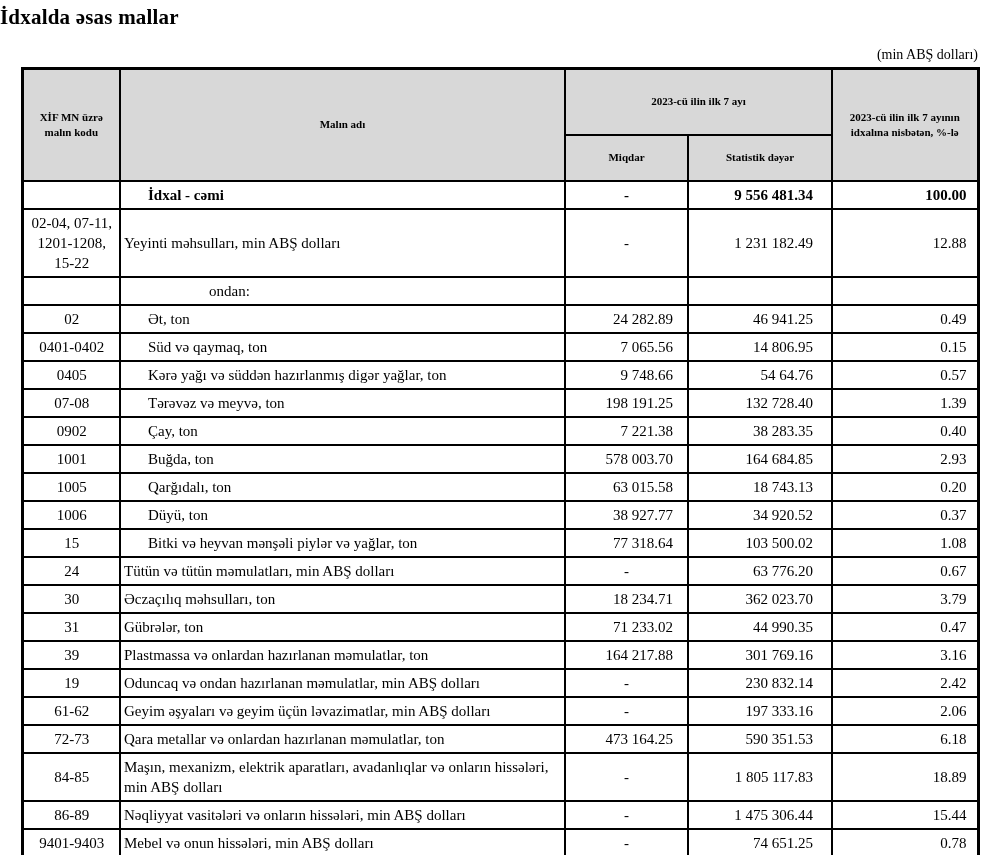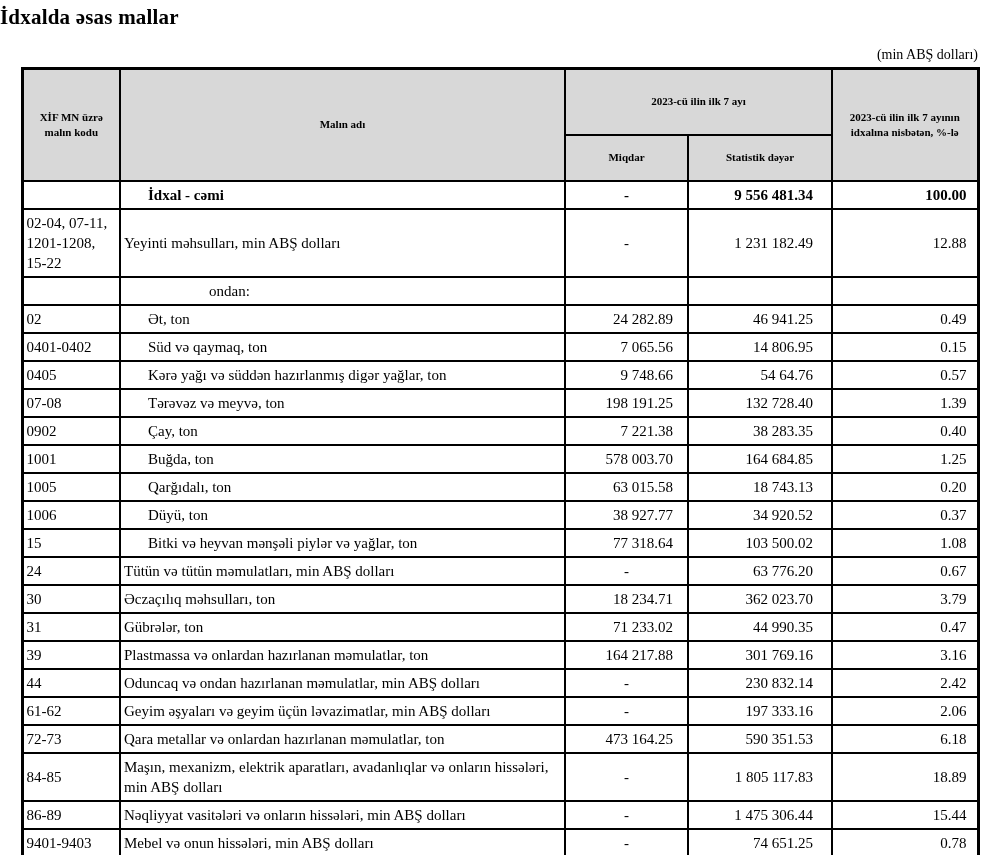--- a/index.html
+++ b/index.html
@@ -49,21 +49,21 @@
   .th-row1 th { height: 66px; }
   tr.header-row-2 th { height: 46px; }
   .th-share { padding: 2px 12px; margin-top: 7px; }
   td {
     font-size: 15px;
     line-height: 20px;
     padding: 3px 0;
     height: 26px;
   }
   td.code-cell {
-    text-align: left;
+    text-align: center;
     padding-left: 3px;
     padding-right: 2px;
   }
   td.name-cell { text-align: left; font-family: Liberation Serif, serif; }
   td.name-cell.ind0 { padding-left: 3px; }
   td.name-cell.ind1 { padding-left: 27px; }
   td.name-cell.ind2 { padding-left: 88px; }
   td.num { text-align: right; }
   td.qty-cell.num { padding-right: 14px; }
   td.qty-cell.dash { text-align: center; }
@@ -155,21 +155,21 @@
           <td class="name-cell ind1">Çay, ton</td>
           <td class="qty-cell num">7 221.38</td>
           <td class="stat-cell num">38 283.35</td>
           <td class="share-cell num">0.40</td>
         </tr>
         <tr>
           <td class="code-cell">1001</td>
           <td class="name-cell ind1">Buğda, ton</td>
           <td class="qty-cell num">578 003.70</td>
           <td class="stat-cell num">164 684.85</td>
-          <td class="share-cell num">1.25</td>
+          <td class="share-cell num">2.93</td>
         </tr>
         <tr>
           <td class="code-cell">1005</td>
           <td class="name-cell ind1">Qarğıdalı, ton</td>
           <td class="qty-cell num">63 015.58</td>
           <td class="stat-cell num">18 743.13</td>
           <td class="share-cell num">0.20</td>
         </tr>
         <tr>
           <td class="code-cell">1006</td>
@@ -207,21 +207,21 @@
           <td class="share-cell num">0.47</td>
         </tr>
         <tr>
           <td class="code-cell">39</td>
           <td class="name-cell ind0">Plastmassa və onlardan hazırlanan məmulatlar, ton</td>
           <td class="qty-cell num">164 217.88</td>
           <td class="stat-cell num">301 769.16</td>
           <td class="share-cell num">3.16</td>
         </tr>
         <tr>
-          <td class="code-cell">44</td>
+          <td class="code-cell">19</td>
           <td class="name-cell ind0">Oduncaq və ondan hazırlanan məmulatlar, min ABŞ dolları</td>
           <td class="qty-cell dash">-</td>
           <td class="stat-cell num">230 832.14</td>
           <td class="share-cell num">2.42</td>
         </tr>
         <tr>
           <td class="code-cell">61-62</td>
           <td class="name-cell ind0">Geyim əşyaları və geyim üçün ləvazimatlar, min ABŞ dolları</td>
           <td class="qty-cell dash">-</td>
           <td class="stat-cell num">197 333.16</td>

